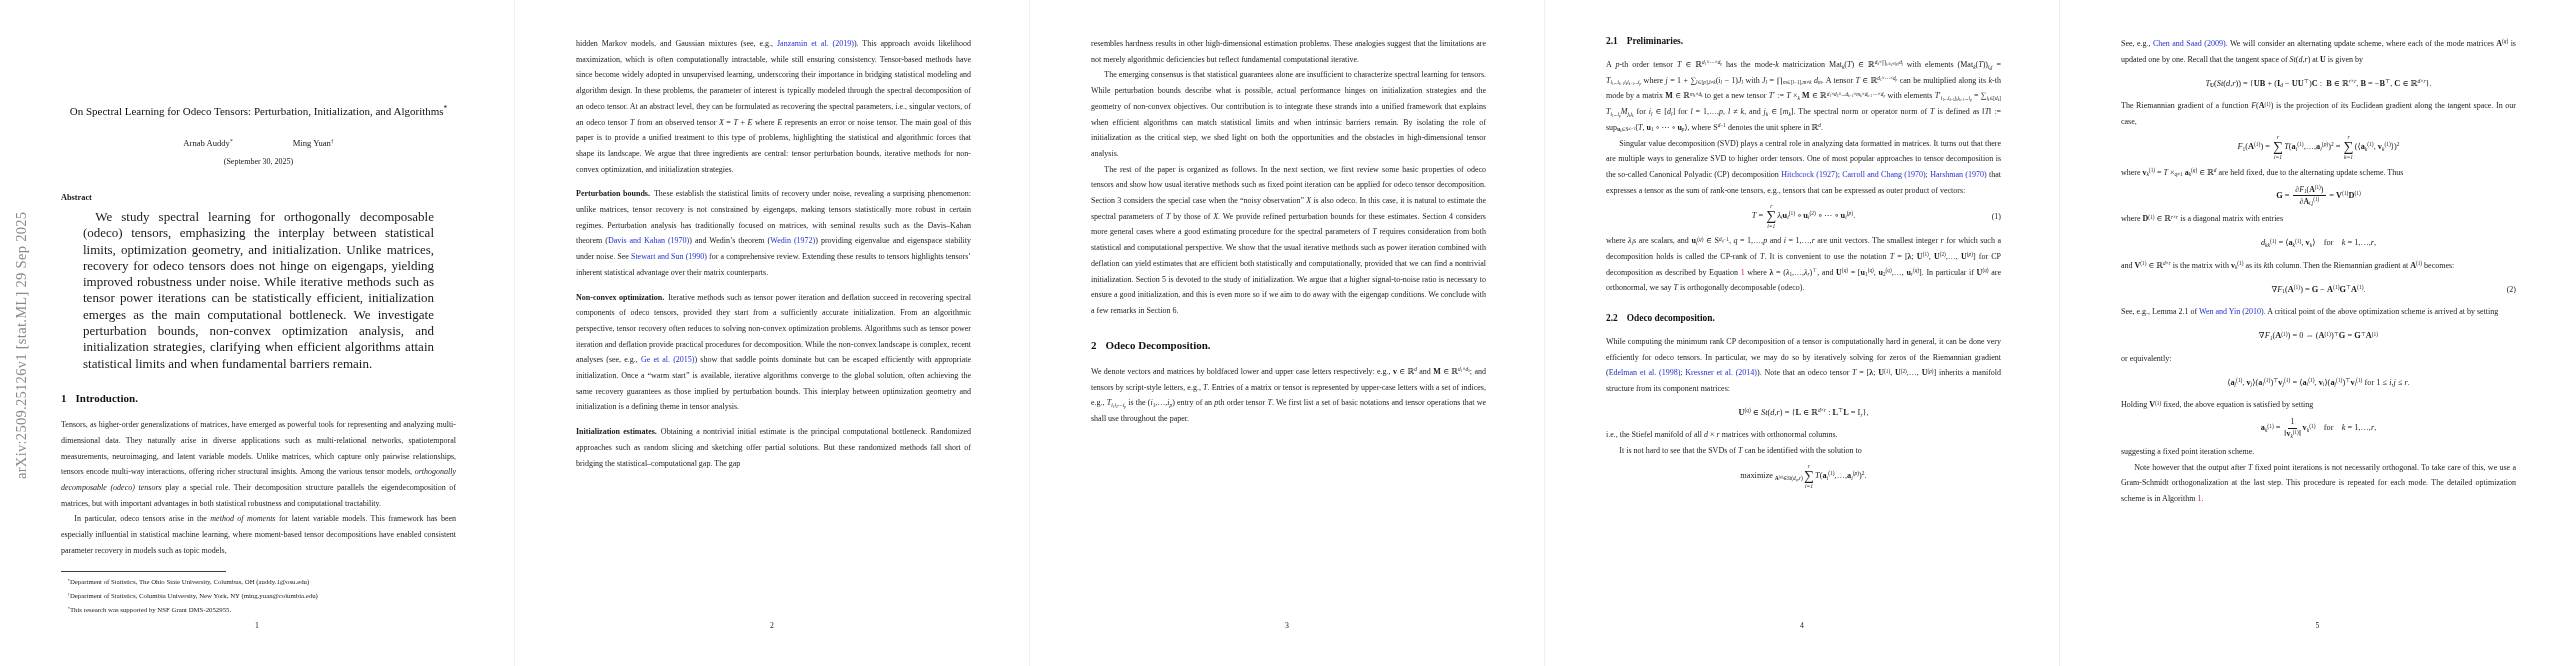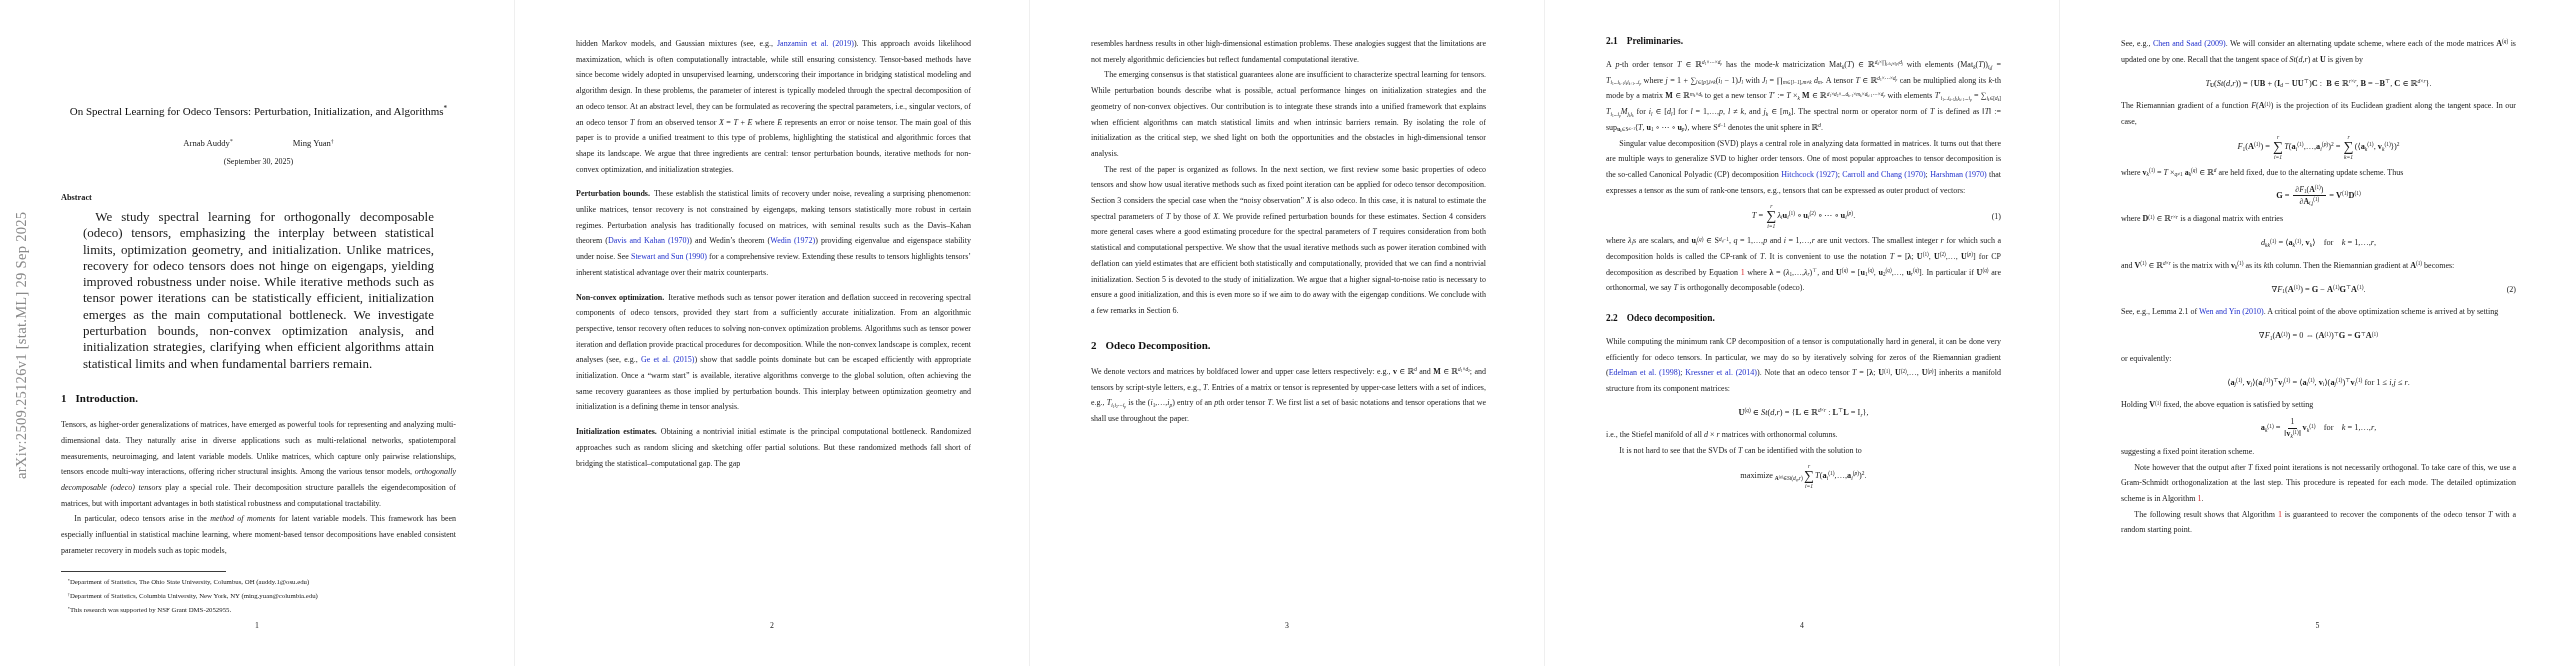--- a/index.html
+++ b/index.html
@@ -175,18 +175,17 @@
         </div>
         <p class="para">Holding <span class="b">V</span><span class="sup">(1)</span> fixed, the above equation is satisfied by setting</p>
         <div class="eq">
           <span class="eq-body"><span class="b">a</span><span class="sub"><span class="m">k</span></span><span class="sup">(1)</span> = <span class="frc">
               <span class="num">1</span>
               <span class="den">‖<span class="b">v</span><span class="sub"><span class="m">k</span></span><span class="sup">(1)</span>‖</span>
             </span><span class="b">v</span><span class="sub"><span class="m">k</span></span><span class="sup">(1)</span>  for  <span class="m">k</span> = 1,…,<span class="m">r</span>,</span>
         </div>
         <p class="para">suggesting a fixed point iteration scheme.</p>
         <p class="para ind">Note however that the output after <span class="m">T</span> fixed point iterations is not necessarily orthogonal. To take care of this, we use a Gram-Schmidt orthogonalization at the last step. This procedure is repeated for each mode. The detailed optimization scheme is in Algorithm <span class="red">1</span>.</p>
-        <p class="para ind">The following result shows that Algorithm <span class="red">1</span> is guaranteed to recover the components of the odeco tensor <span class="scr">T</span> with a random starting point.</p>
       </div>
   <div class="pagenum">5</div>
     </div>
 </div>
 
 
 </body></html>

